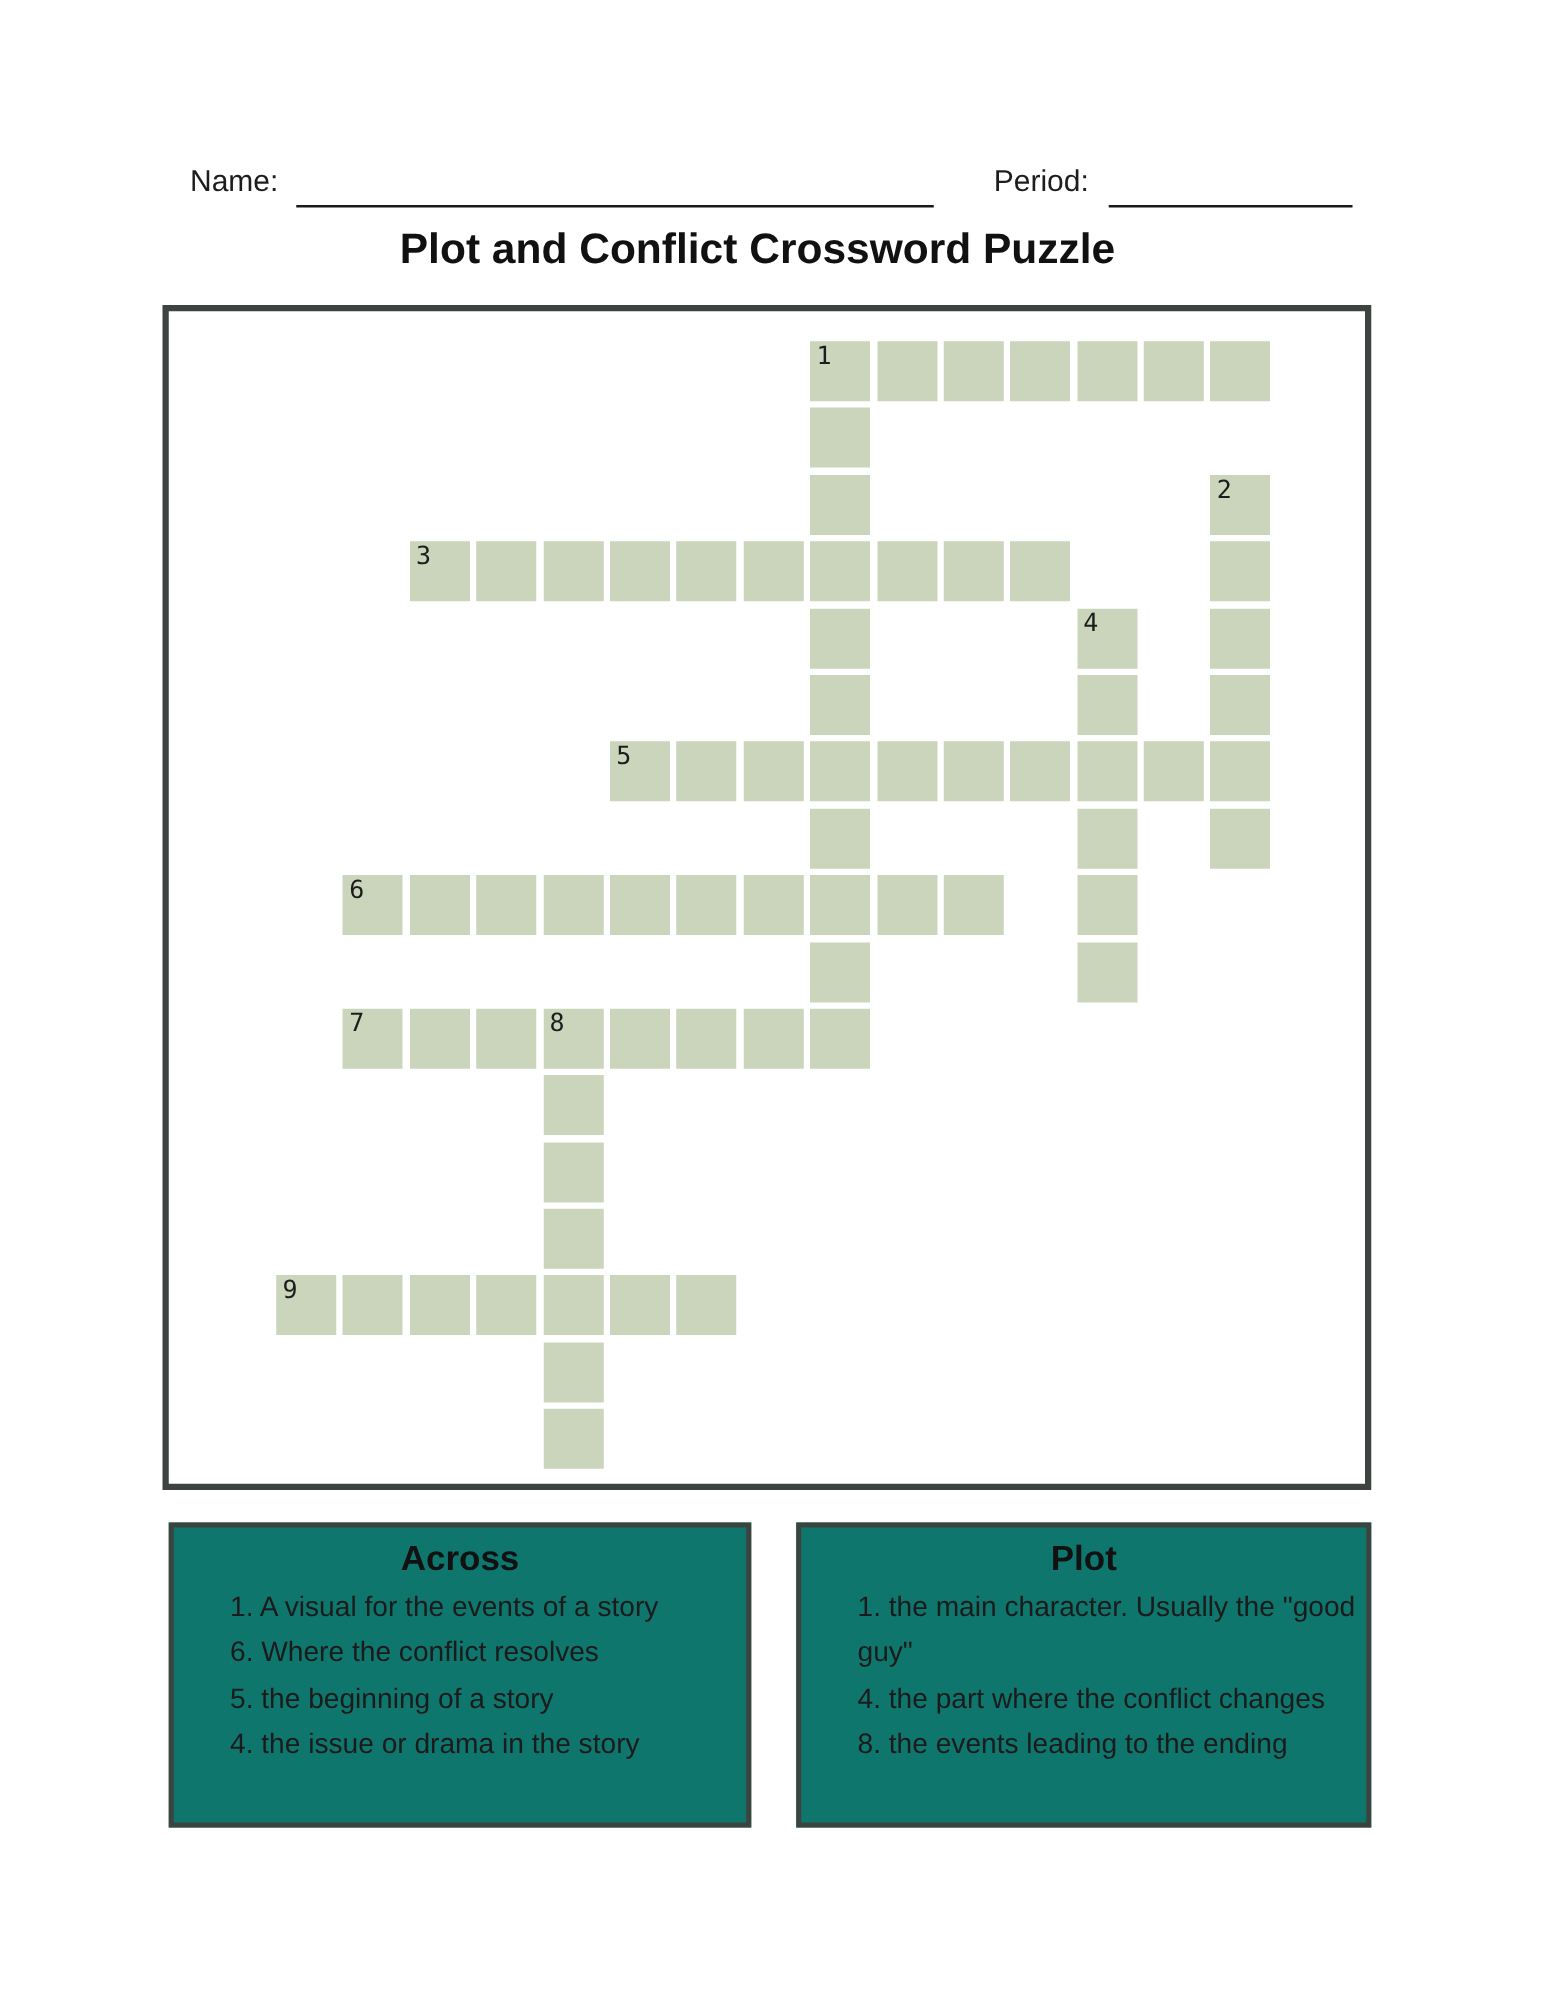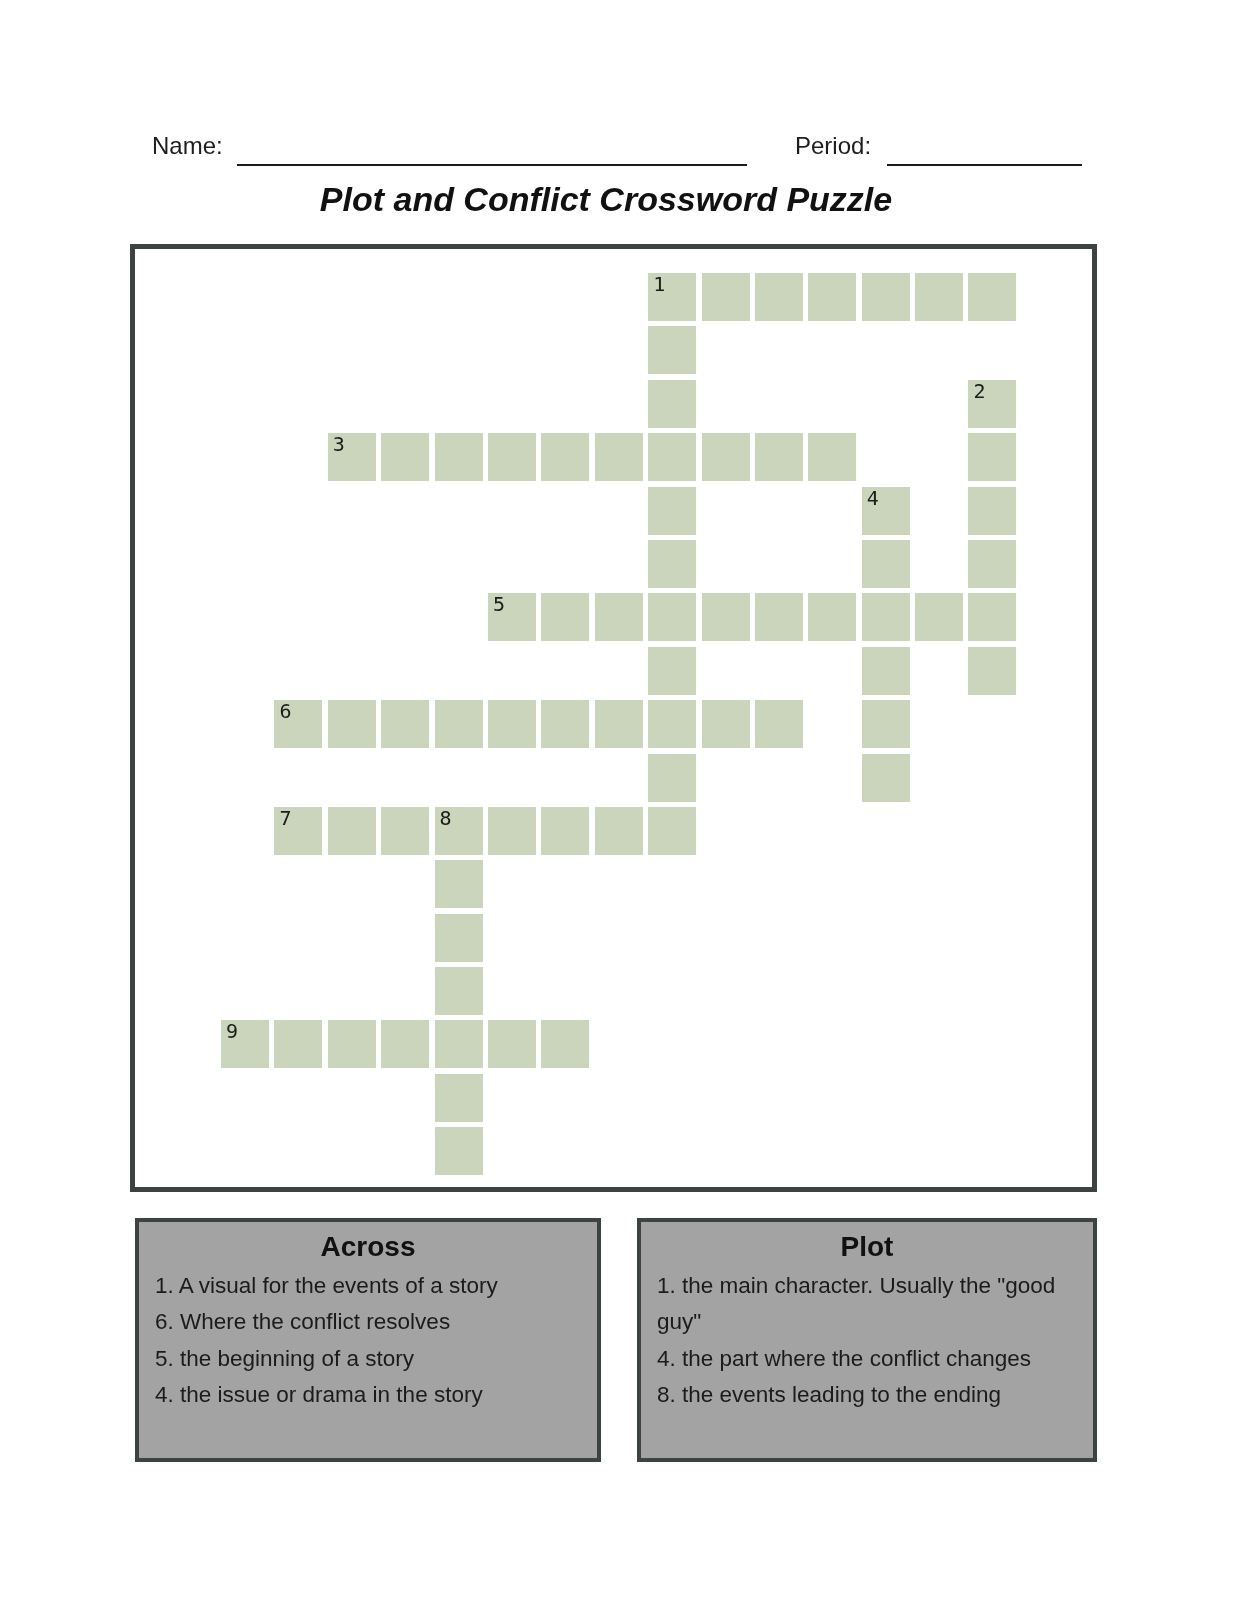--- a/index.html
+++ b/index.html
@@ -9,49 +9,49 @@
   }
   html,body{margin:0;padding:0;background:#fff;}
   .page{
     position:relative;width:1236px;height:1600px;background:#ffffff;
     font-family:"Liberation Sans",sans-serif;color:var(--ink);overflow:hidden;padding-left:11px;
   }
   .field-label{position:absolute;font-size:24px;color:#1d1d1d;}
   .blank-line{position:absolute;border-bottom:2px solid #1a1a1a;height:1px;}
   .page-title{
     position:absolute;left:0;top:180px;width:1212px;text-align:center;
-    font-size:34px;font-weight:700;color:#111;letter-spacing:0px;font-style:italic;
+    font-size:34px;font-weight:700;color:#111;letter-spacing:0px;
   }
   .grid-box{
     position:absolute;left:130px;top:244px;width:967px;height:948px;
     border:5px solid var(--border-color);box-sizing:border-box;background:#fff;
   }
   .grid{
     position:absolute;left:86px;top:24px;
     display:grid;grid-template-columns:repeat(15,48px);grid-auto-rows:48px;
     column-gap:5.4px;row-gap:5.4px;
   }
   .cell{
     background:var(--cell-color);box-sizing:border-box;
     padding:1px 0 0 5px;
     font-family:"DejaVu Sans Mono",monospace;font-size:20px;line-height:1.05;color:#1c1c1c;
   }
   .clue-box{
     position:absolute;top:1218px;height:244px;border:4px solid var(--border-color);
-    box-sizing:border-box;background:#a3a3a3;
+    box-sizing:border-box;background:#0f766e;
   }
   .clue-box.across{left:135px;width:466px;}
   .clue-box.down{left:637px;width:460px;}
   .clue-title{
     margin-top:8px;text-align:center;font-size:28px;font-weight:700;color:#111;line-height:34px;
   }
   .clue-list{
     padding:4px 6px 0 16px;font-size:22.5px;color:#1b1b1b;
   }
-  .clue{line-height:36.4px;}
+  .clue{line-height:36.4px;margin-left:29px;}
 </style>
 </head>
 <body>
 
 <div class="page">
 
   <span class="field-label" style="left:152px;top:132px;">Name:</span>
   <span class="blank-line" style="left:237px;top:163px;width:510px;"></span>
 
   <span class="field-label" style="left:795px;top:132px;">Period:</span>

